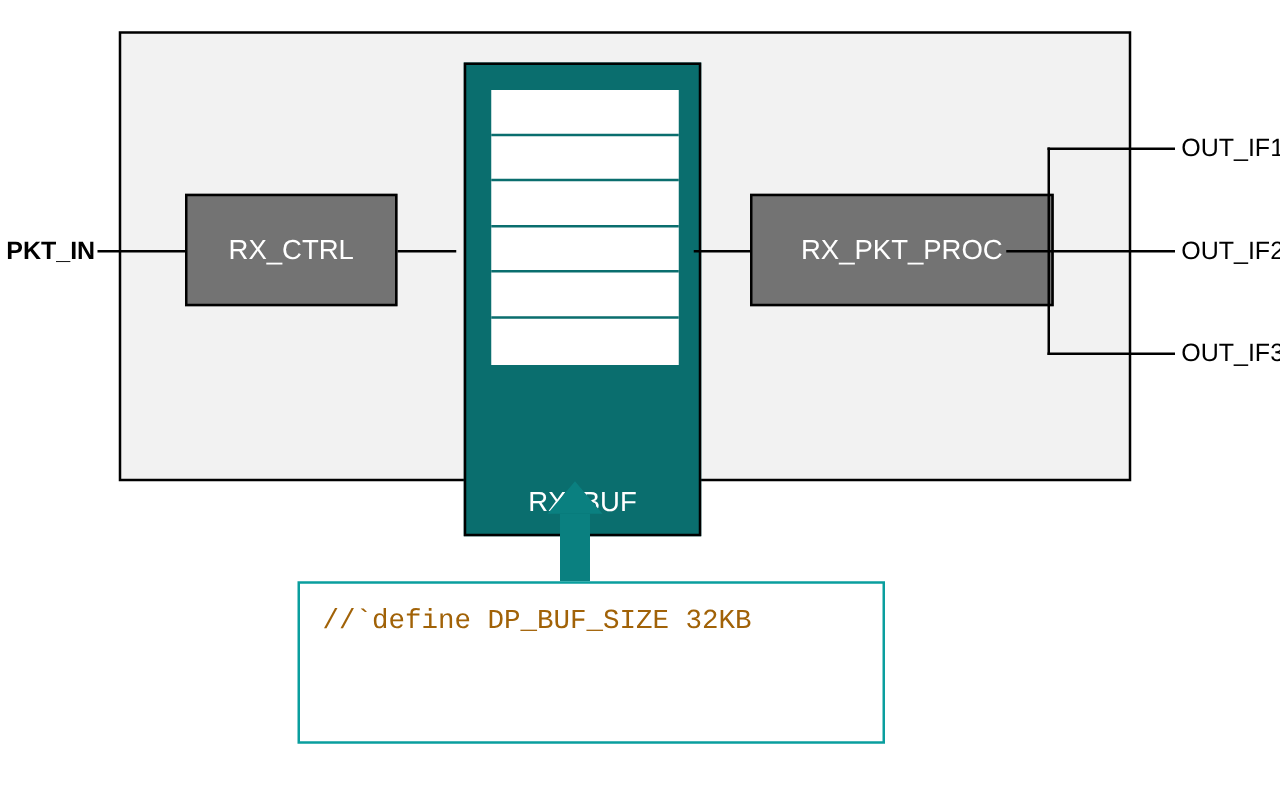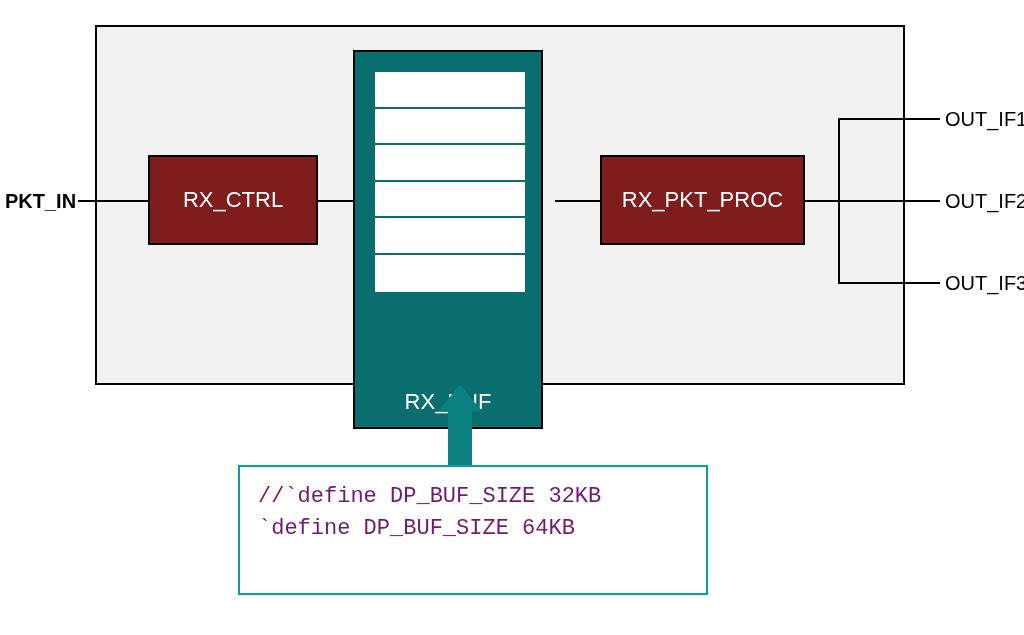--- a/index.html
+++ b/index.html
@@ -19,21 +19,21 @@
     height: 635px;
   }
   .outer-box {
     position: absolute;
     background: #f2f2f2;
     border: 2px solid #000;
     box-sizing: border-box;
   }
   .block {
     position: absolute;
-    background: #7f1d1d;
+    background: #737373;
     border: 2px solid #000;
     box-sizing: border-box;
     color: #fff;
     display: flex;
     align-items: center;
     justify-content: center;
     font-size: 22px;
   }
   .buf-block {
     position: absolute;
@@ -70,21 +70,21 @@
     background: #000;
   }
   .code-box {
     position: absolute;
     border: 2px solid #0a9e9e;
     box-sizing: border-box;
     padding: 14px 18px;
     font-family: "Courier New", Courier, monospace;
     font-size: 22px;
     line-height: 1.45;
-    color: #701a75;
+    color: #a16207;
     background: #fff;
   }
   .arrow-stem {
     position: absolute;
     background: #0a8080;
   }
   .arrow-head {
     position: absolute;
     width: 0; height: 0;
     border-left: 22px solid transparent;
@@ -100,48 +100,47 @@
 
   <div class="label" style="left:5px; top:190px;font-weight:bold;">PKT_IN</div>
   <div class="wire" style="left:78px; top:200px; width:70px; height:2px;"></div>
 
   <div class="block" style="left:148px; top:155px; width:170px; height:90px;">
     <span>RX_CTRL</span>
   </div>
 
   <div class="wire" style="left:318px; top:200px; width:47px; height:2px;"></div>
 
-  <div class="buf-block" style="left:353px; top:50px; width:190px; height:379px;">
+  <div class="buf-block" style="left:371px; top:50px; width:190px; height:379px;">
     <div class="buf-stack" style="left:20px; top:20px; width:150px; height:220px;">
       <div class="buf-row" style="height:36.6px;"></div>
       <div class="buf-row" style="height:36.6px;"></div>
       <div class="buf-row" style="height:36.6px;"></div>
       <div class="buf-row" style="height:36.6px;"></div>
       <div class="buf-row" style="height:36.6px;"></div>
       <div class="buf-row" style="height:36.6px;"></div>
     </div>
     <div class="buf-label" style="bottom:12px;">RX_BUF</div>
   </div>
 
   <div class="wire" style="left:555px; top:200px; width:45px; height:2px;"></div>
 
-  <div class="block" style="left:600px; top:155px; width:205px; height:90px;">
+  <div class="block" style="left:600px; top:155px; width:243px; height:90px;">
     <span>RX_PKT_PROC</span>
   </div>
 
   <div class="wire" style="left:805px; top:200px; width:135px; height:2px;"></div>
   <div class="wire" style="left:838px; top:118px; width:2px; height:166px;"></div>
   <div class="wire" style="left:838px; top:118px; width:102px; height:2px;"></div>
   <div class="wire" style="left:838px; top:282px; width:102px; height:2px;"></div>
 
   <div class="label" style="left:945px; top:108px;">OUT_IF1</div>
   <div class="label" style="left:945px; top:190px;">OUT_IF2</div>
   <div class="label" style="left:945px; top:272px;">OUT_IF3</div>
 
   <div class="arrow-head" style="left:438px; top:385px; border-bottom:26px solid #0a8080;"></div>
   <div class="arrow-stem" style="left:448px; top:411px; width:24px; height:55px;"></div>
 
   <div class="code-box" style="left:238px; top:465px; width:470px; height:130px;">
     <div>//`define DP_BUF_SIZE 32KB</div>
-    <div>`define DP_BUF_SIZE 64KB</div>
   </div>
 
 </div>
 
 </body></html>

